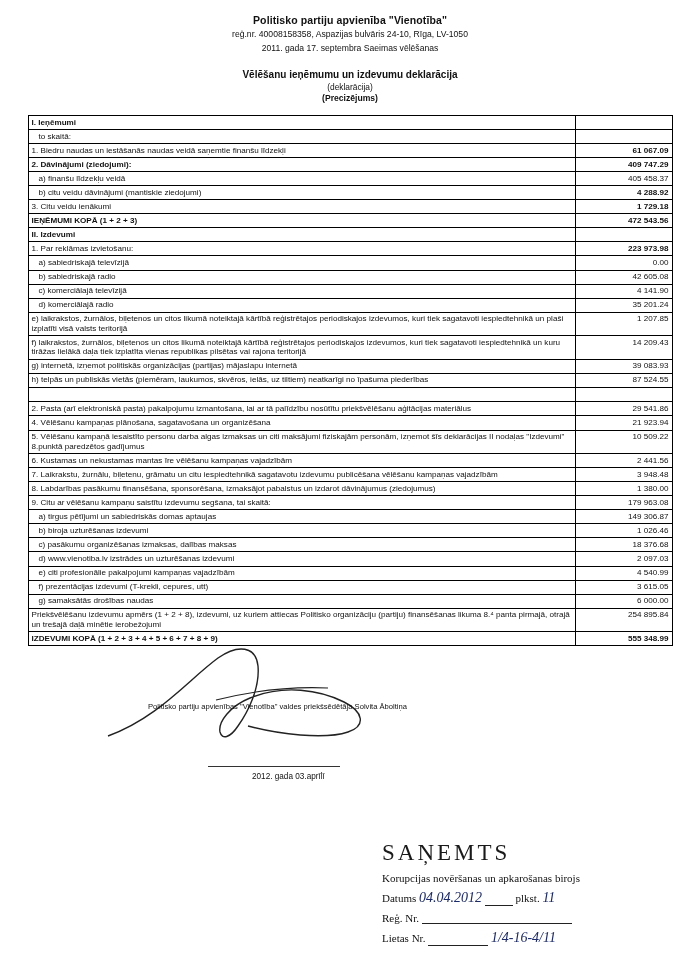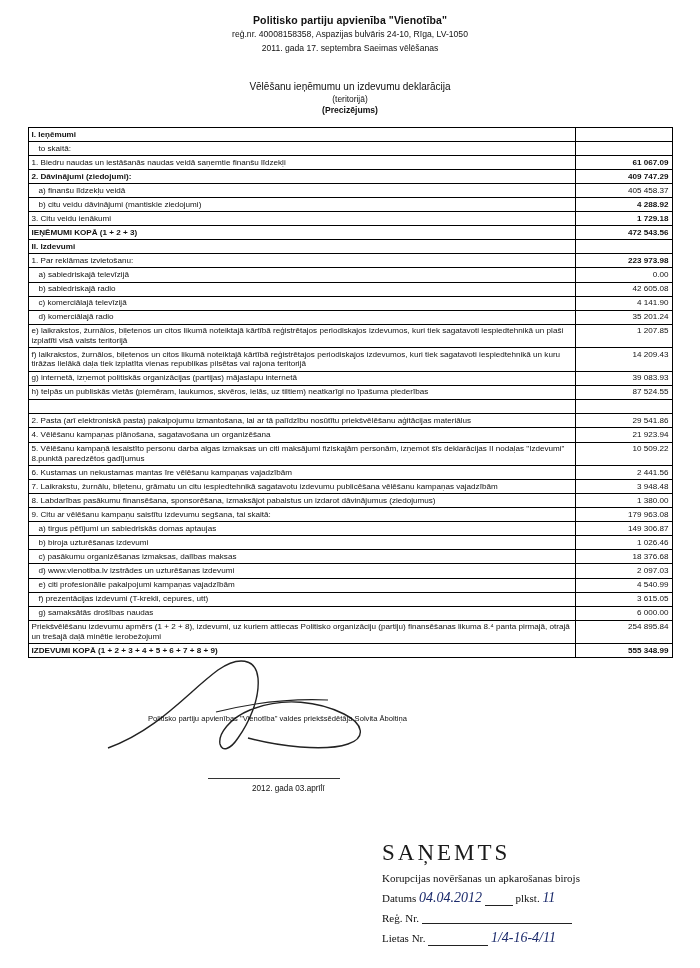--- a/index.html
+++ b/index.html
@@ -33,22 +33,22 @@
   .org-reg {
     font-size: 8.6px;
     margin-top: 3px;
   }
   .org-event {
     font-size: 8.6px;
     margin-top: 4px;
   }
   .doc-title {
     font-size: 10px;
-    font-weight: normal;
-    margin-top: 28px;
+    font-weight: bold;
+    margin-top: 16px;
   }
   .doc-sub {
     font-size: 8.4px;
     margin-top: 2px;
   }
   .doc-sub2 {
     font-size: 8.6px;
     font-weight: bold;
     margin-top: 1px;
   }
@@ -145,21 +145,21 @@
 </head>
 <body>
 
 <div class="page">
 
   <div class="header">
     <div class="org-name">Politisko partiju apvienība "Vienotība"</div>
     <div class="org-reg">reģ.nr. 40008158358, Aspazijas bulvāris 24-10, Rīga, LV-1050</div>
     <div class="org-event">2011. gada 17. septembra Saeimas vēlēšanas</div>
     <div class="doc-title">Vēlēšanu ieņēmumu un izdevumu deklarācija</div>
-    <div class="doc-sub">(teritorijā)</div>
+    <div class="doc-sub">(deklarācija)</div>
     <div class="doc-sub2">(Precizējums)</div>
   </div>
 
   <table class="decl">
     <tbody>
       <tr>
           <td class="label b">I. Ieņēmumi</td>
           <td class="amount"></td>
         </tr>
       <tr>

